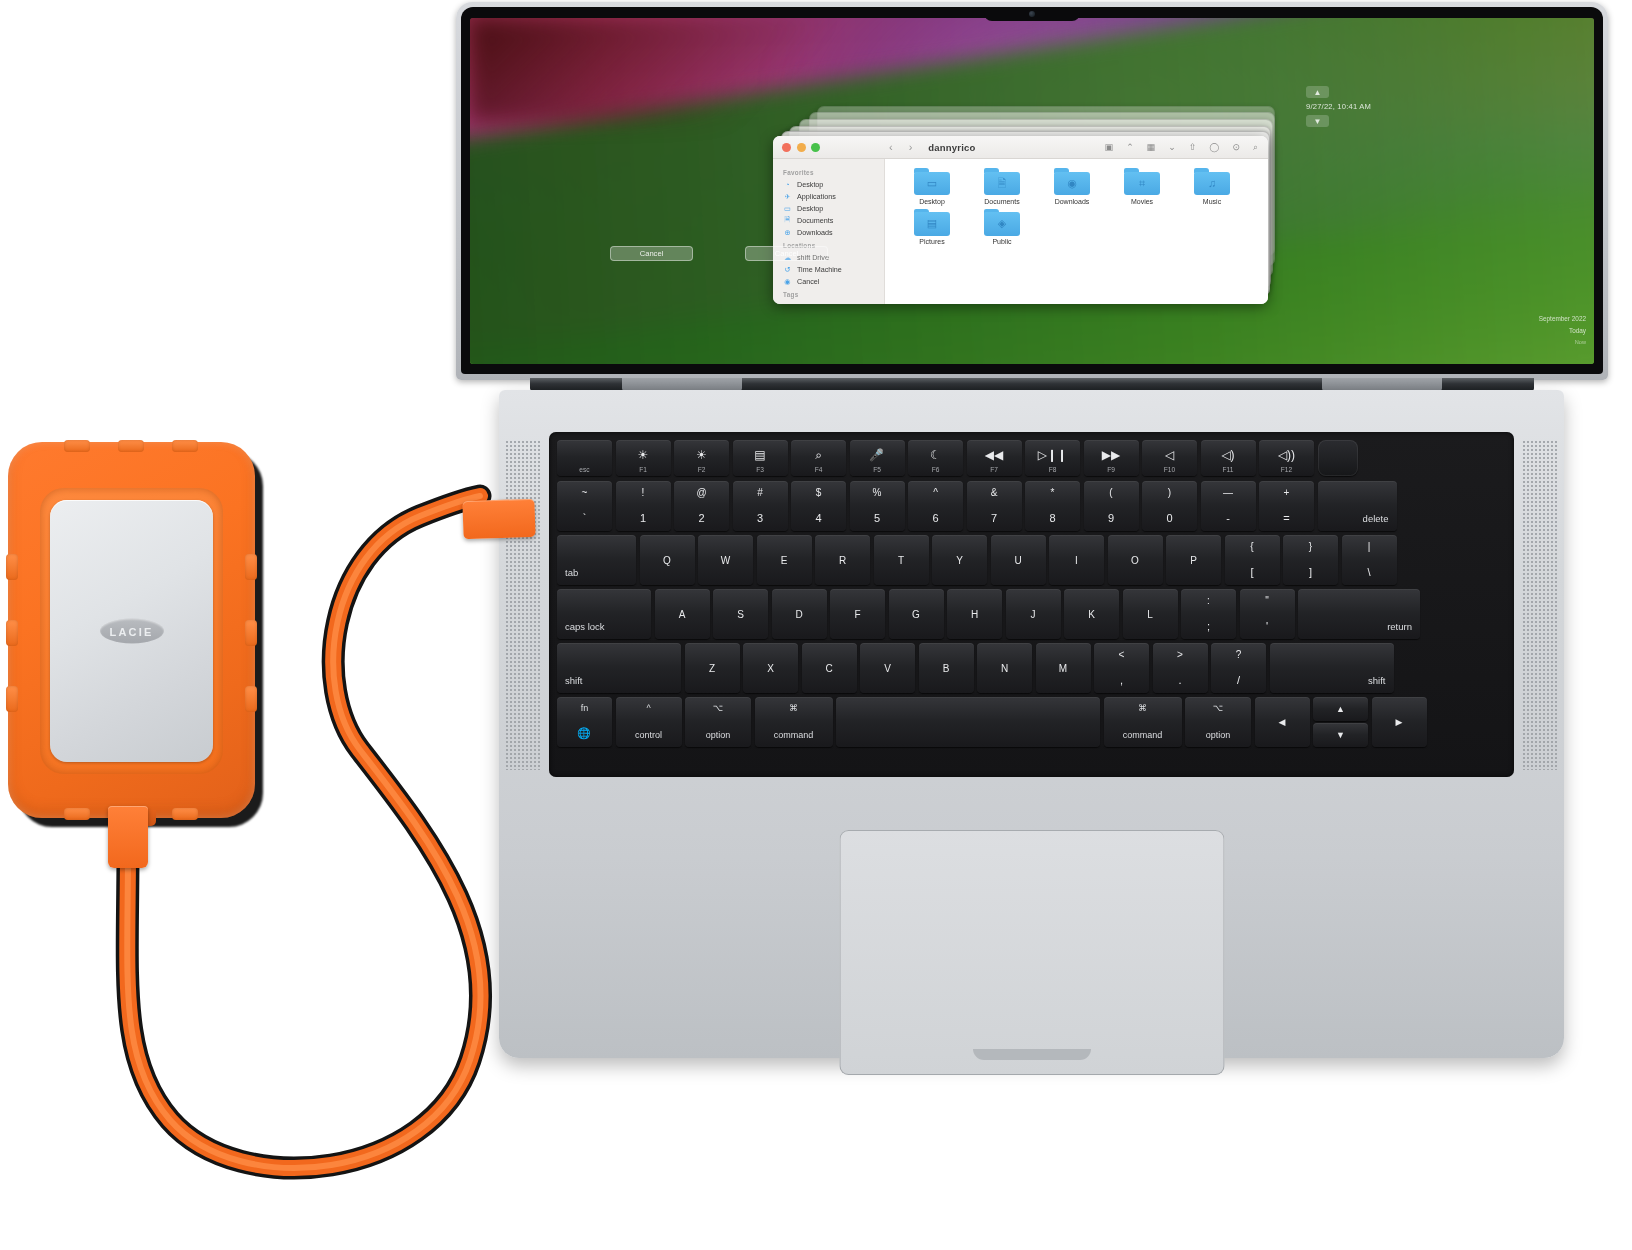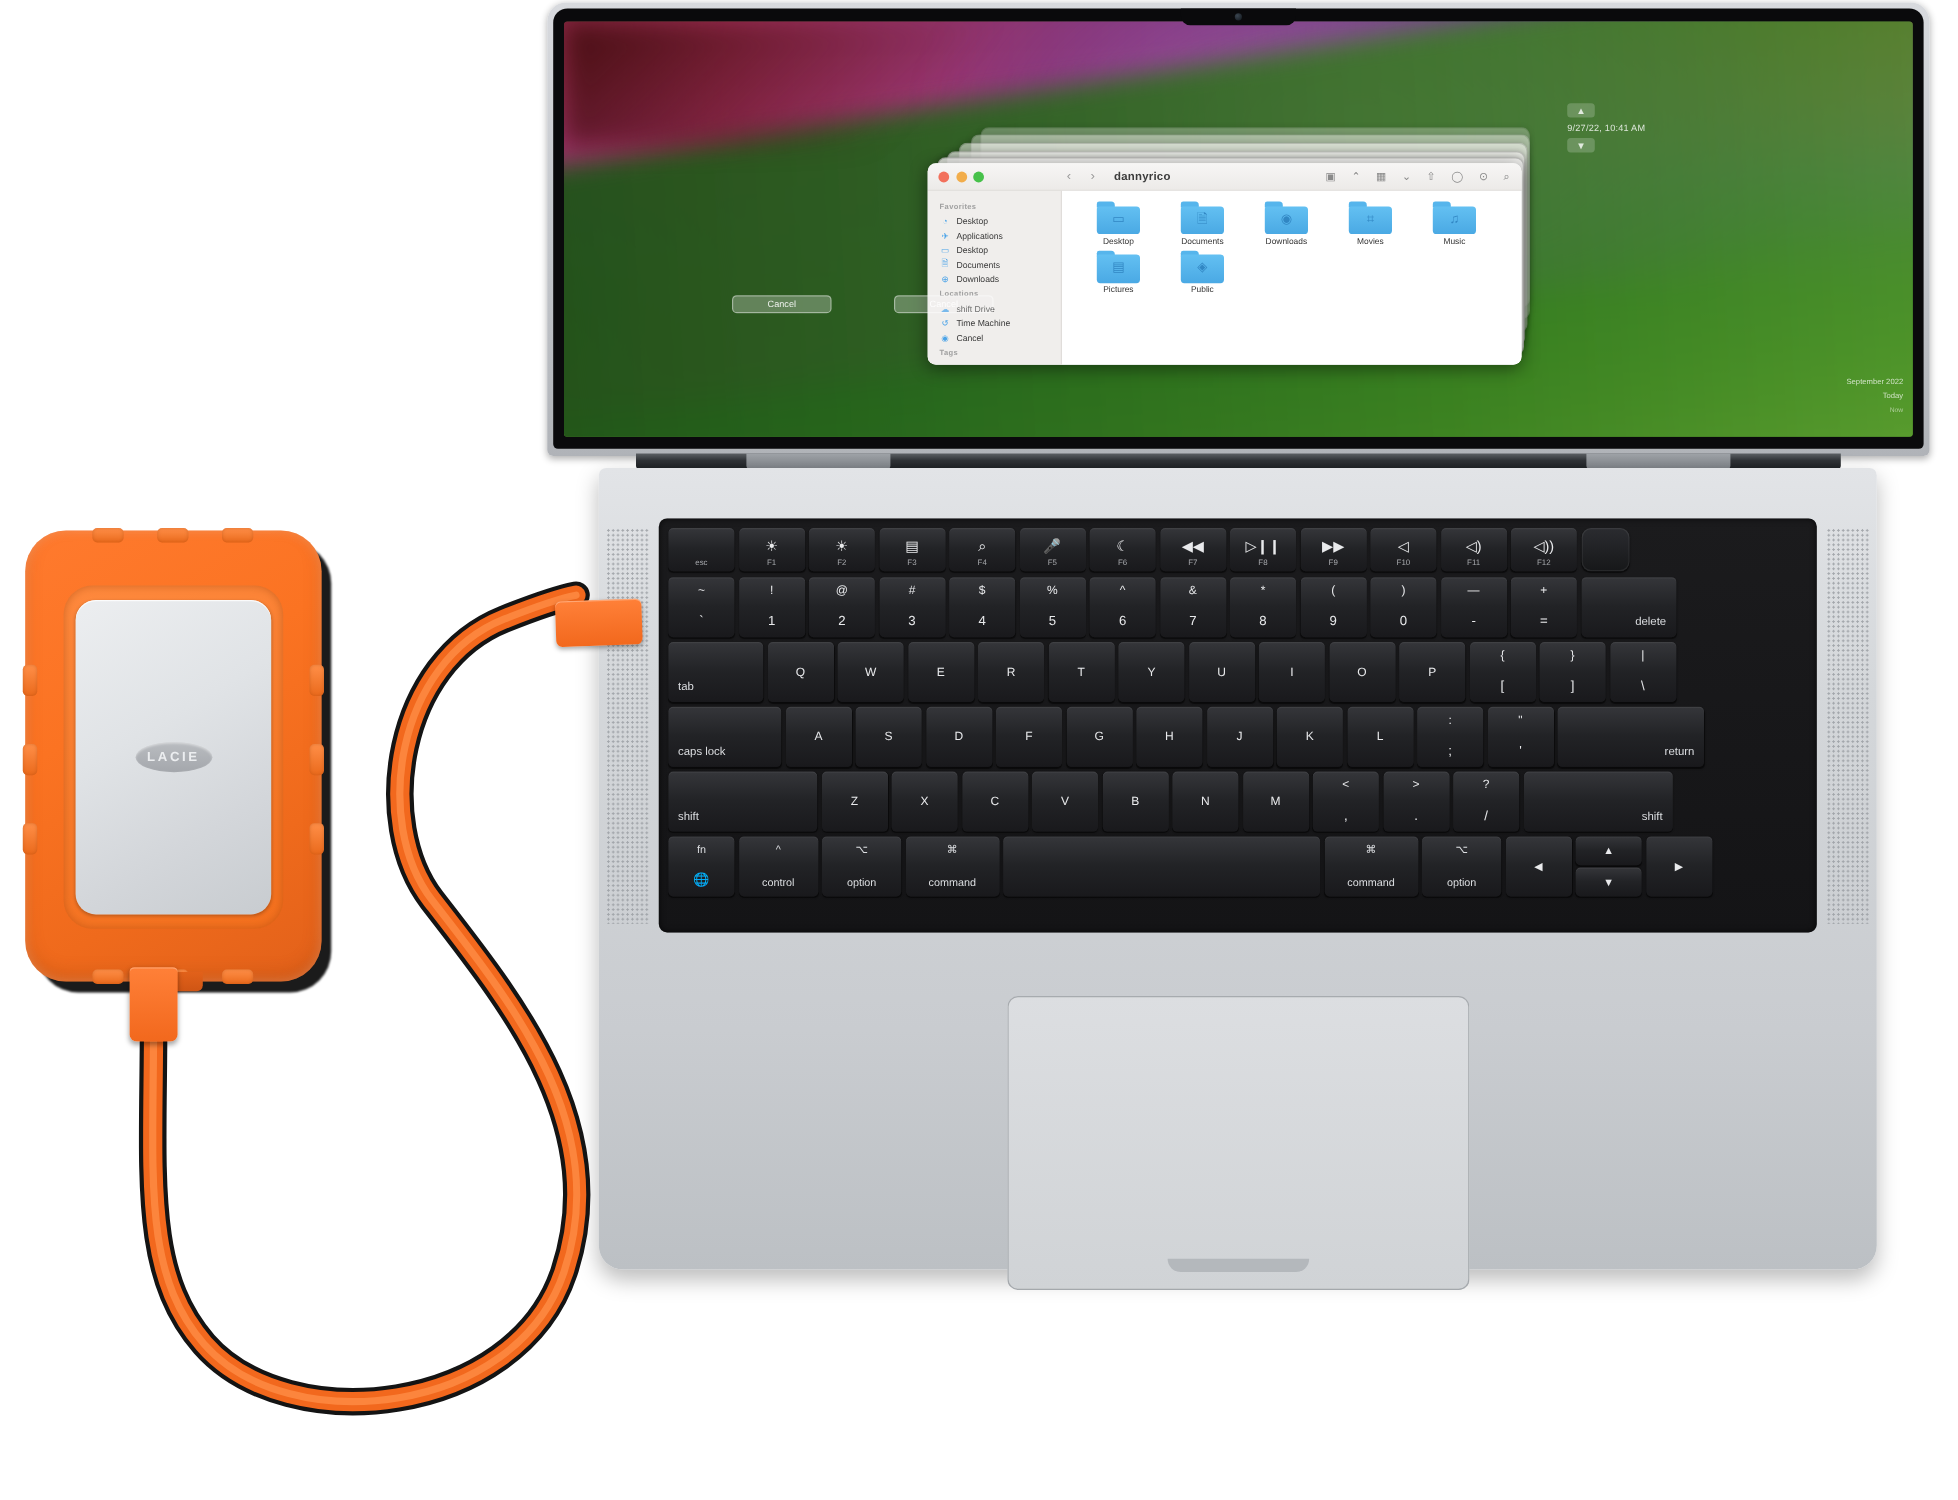--- a/index.html
+++ b/index.html
@@ -229,21 +229,21 @@
   .touchid {
     width: 40px; height: 36px; border-radius: 8px;
     background: linear-gradient(180deg,#2b2c30,#161719);
     box-shadow: inset 0 0 0 1px rgba(255,255,255,.07), 0 1px 1px rgba(0,0,0,.6);
   }
   .arrow-stack { display: flex; flex-direction: column; gap: 2px; }
   .key.arrow-half { width: 55px; height: 24px; font-size: 9px; }
   .key.arrow-full { width: 55px; height: 50px; font-size: 9px; }
 
   
-  #drive { position: absolute; left: 21px; top: 442px; width: 265px; height: 390px; }
+  #drive { position: absolute; left: 8px; top: 442px; width: 265px; height: 390px; }
   .d-shadow {
     position: absolute; left: 10px; top: 10px; width: 245px; height: 375px;
     background: #1b1b1b; border-radius: 34px; filter: blur(1px);
   }
   .d-bumper {
     position: absolute; left: 0; top: 0; width: 247px; height: 376px;
     background: linear-gradient(150deg,#ff7a2e 0%,#fb7322 38%,#ef6a1c 72%,#e2611a 100%);
     border-radius: 34px;
     box-shadow: inset 0 0 10px rgba(255,255,255,.22), inset 0 -6px 14px rgba(150,60,10,.3);
   }

